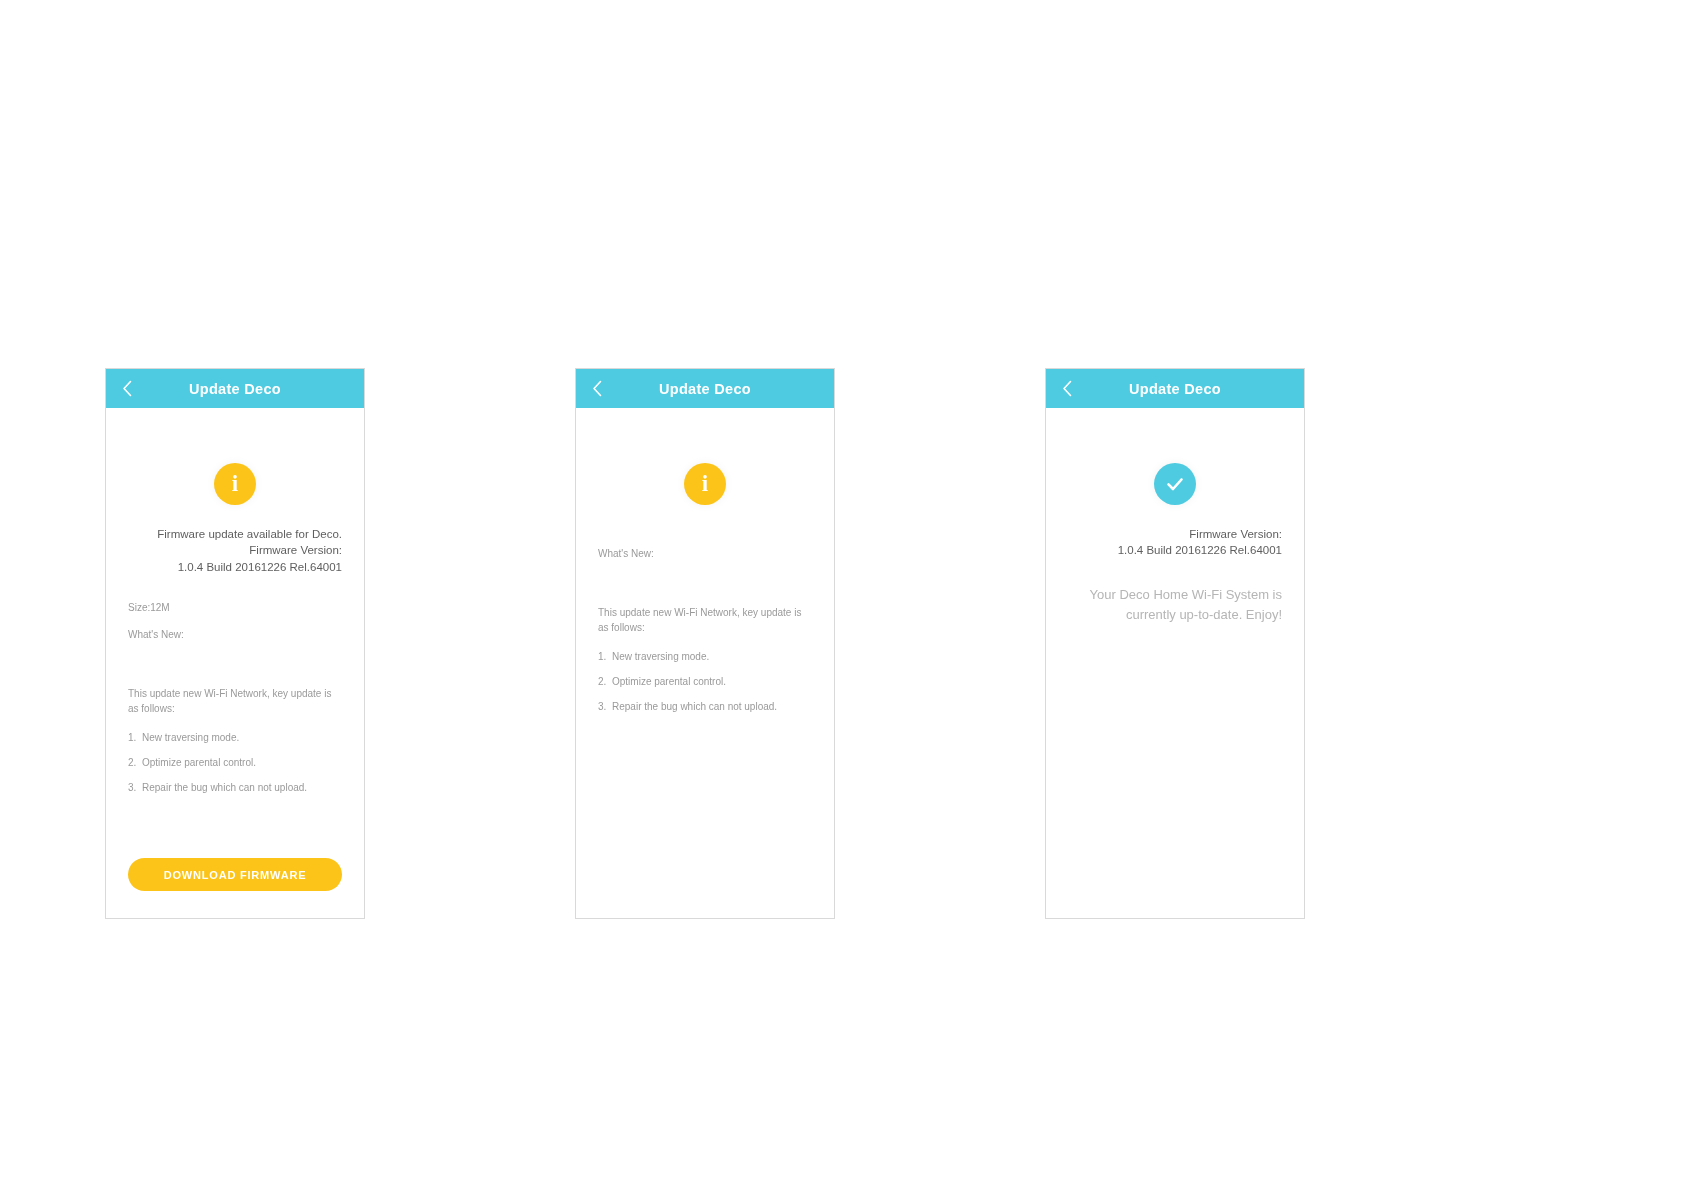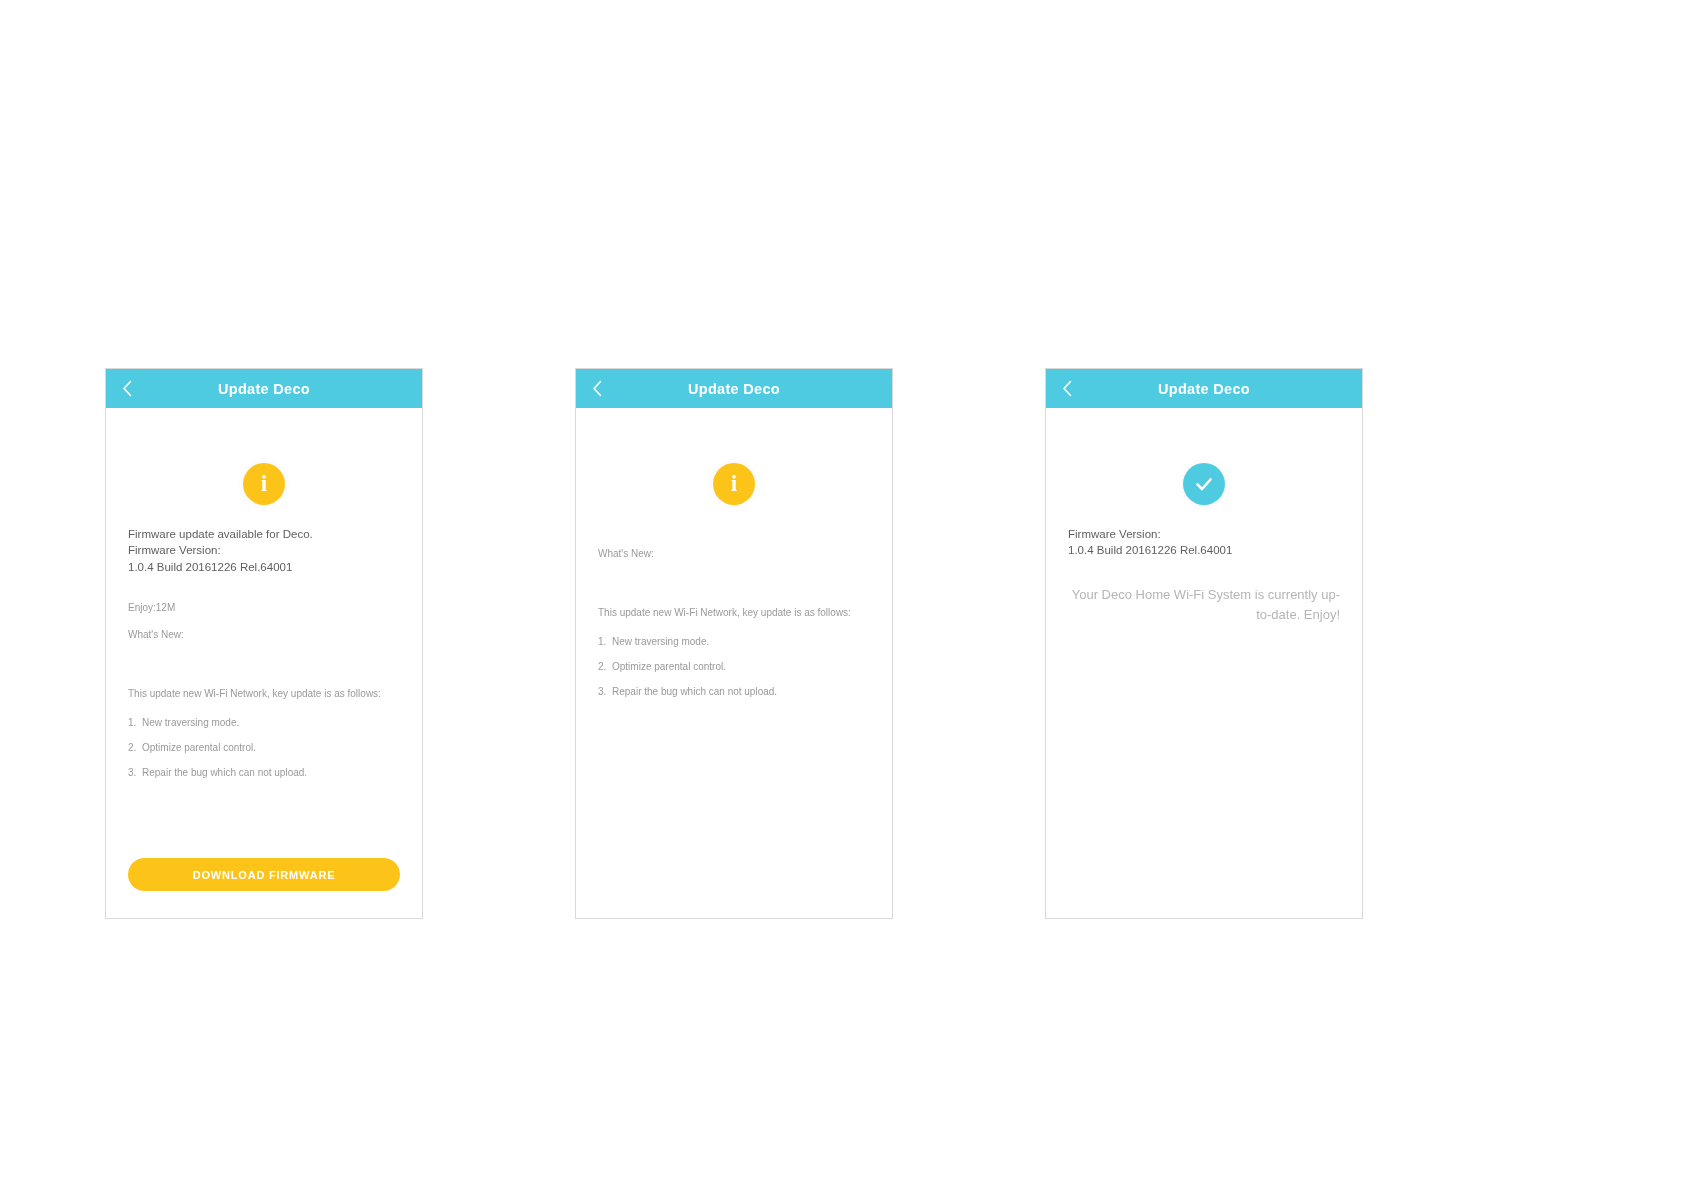--- a/index.html
+++ b/index.html
@@ -15,21 +15,21 @@
   #stage {
     position: relative;
     width: 1684px;
     height: 1191px;
     background: #ffffff;
   }
 
   
   .phone {
     position: absolute;
-    width: 318px;
+    width: 260px;
     height: 551px;
     background: #ffffff;
     border: 1px solid #d9d9d9;
     box-sizing: border-box;
     overflow: hidden;
     display: flex;
     flex-direction: column;
   }
 
   #phone-1 { left: 105px; top: 368px; }
@@ -105,21 +105,21 @@
     font-size: 23px;
     font-weight: bold;
     font-family: "Liberation Serif", serif;
     line-height: 1;
     margin-top: -1px;
   }
   .status-circle svg { display: block; }
 
   .headline {
     margin-top: 21px;
-    text-align: left;
+    text-align: right;
     color: #5e5e5e;
     font-size: 11.5px;
     line-height: 1.42;
   }
   .headline div { white-space: nowrap; }
 
   .divider-gap { height: 26px; }
 
   .detail-block {
     color: #9a9a9a;
@@ -209,21 +209,21 @@
 
       <div class="headline">
         <div>Firmware update available for Deco.</div>
         <div>Firmware Version:</div>
         <div>1.0.4 Build 20161226 Rel.64001</div>
       </div>
 
       <div class="divider-gap"></div>
 
       <div class="detail-block">
-        <div class="detail-line">Enjoy:12M</div>
+        <div class="detail-line">Size:12M</div>
         <div class="detail-line">What's New:</div>
         <div class="detail-paragraph">This update new Wi-Fi Network, key update is as follows:</div>
         <ul class="numbered-list">
           <li>
             <span class="num">1.</span>
             <span>New traversing mode.</span>
           </li>
           <li>
             <span class="num">2.</span>
             <span>Optimize parental control.</span>

